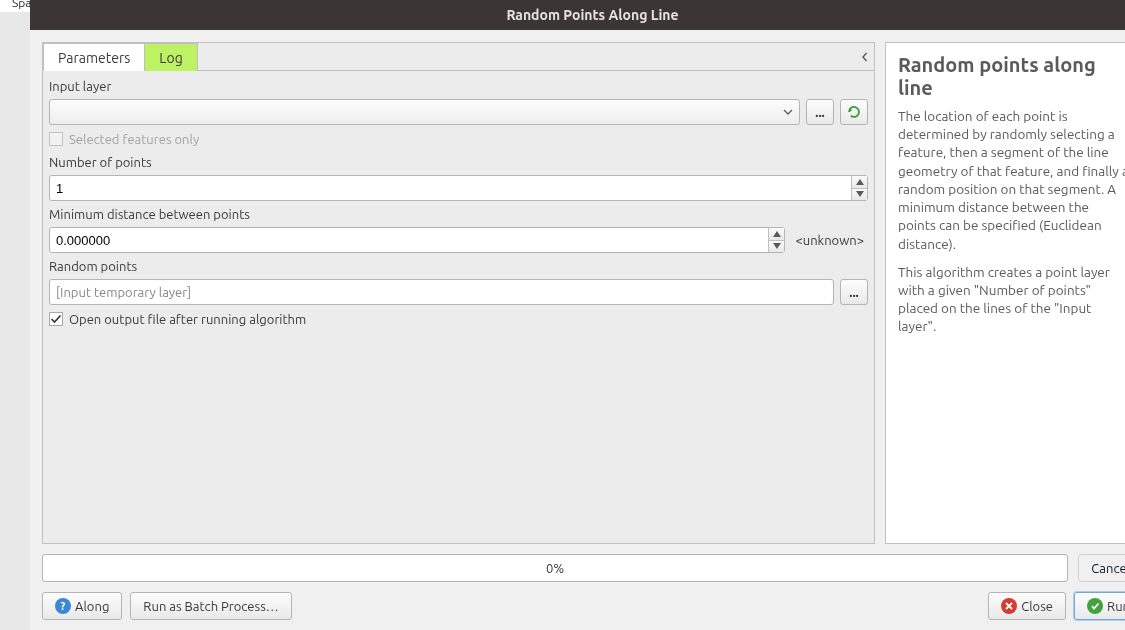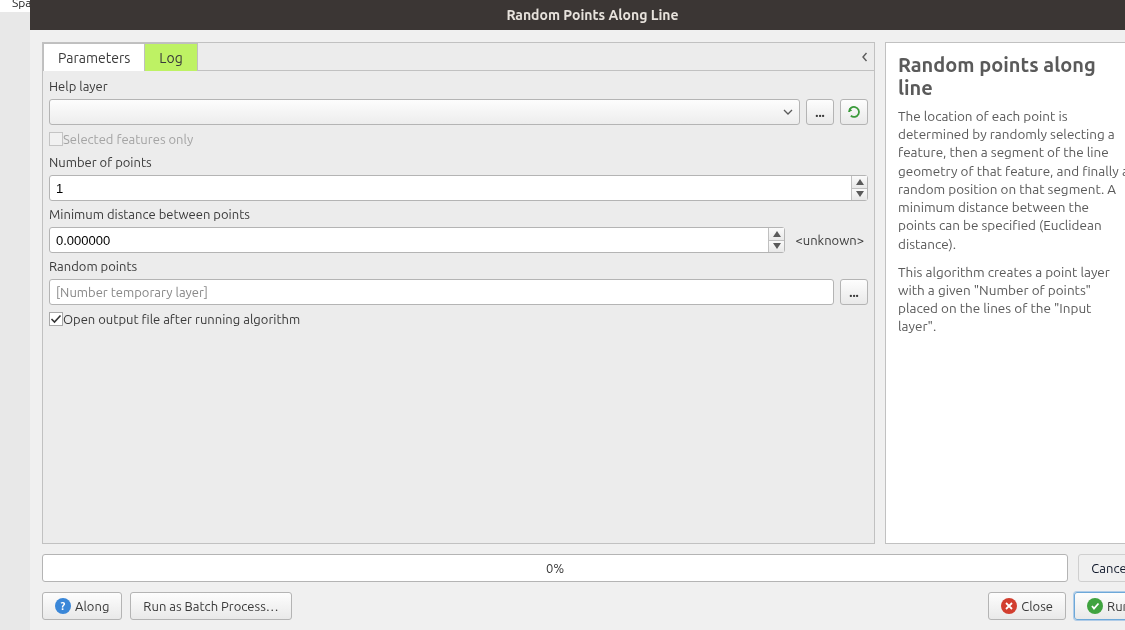--- a/index.html
+++ b/index.html
@@ -19,21 +19,21 @@
   .tab.active { background: #fff; font-weight: normal; }
   .tabs-spacer { flex: 1; border-bottom: 1px solid #c1c1c1; display: flex; justify-content: flex-end; align-items: center; padding-right: 4px; }
   .chevron { width: 10px; height: 10px; }
   .form-area { flex: 1; padding: 6px 6px; display: flex; flex-direction: column; gap: 4px; overflow: hidden; }
   .field-label { font-size: 13px; padding: 2px 0; }
   .row { display: flex; gap: 6px; align-items: stretch; }
   .combo { flex: 1; height: 26px; background: linear-gradient(#fdfdfd, #ededed); border: 1px solid #b4b4b4; border-radius: 3px; display: flex; align-items: center; padding: 0 6px; justify-content: flex-end; }
   .combo .caret { width: 10px; height: 10px; }
   .small-btn { width: 28px; height: 26px; background: linear-gradient(#fdfdfd, #e9e9e9); border: 1px solid #b4b4b4; border-radius: 3px; display: flex; align-items: center; justify-content: center; font-weight: bold; cursor: default; }
   .refresh-btn svg { width: 16px; height: 16px; }
-  .check-row { display: flex; align-items: center; padding: 3px 0; }
+  .check-row { display: flex; align-items: center; gap: 6px; padding: 3px 0; }
   .checkbox { width: 14px; height: 14px; border: 1px solid #a9a9a9; background: #fff; display: inline-flex; align-items: center; justify-content: center; }
   .checkbox.disabled { border-color: #c4c4c4; background: #f1f1f1; }
   .checkbox svg { width: 12px; height: 12px; }
   .disabled-text { color: #a4a4a4; }
   .spinbox { flex: 1; height: 26px; background: #fff; border: 1px solid #b4b4b4; border-radius: 3px; display: flex; align-items: stretch; }
   .spinbox input { flex: 1; border: none; outline: none; padding: 0 6px; font-size: 13px; background: transparent; }
   .spinbuttons { width: 16px; display: flex; flex-direction: column; border-left: 1px solid #c0c0c0; }
   .spinhalf { flex: 1; display: flex; align-items: center; justify-content: center; background: linear-gradient(#fafafa, #e8e8e8); }
   .spinhalf:first-child { border-bottom: 1px solid #c0c0c0; }
   .spinhalf svg { width: 8px; height: 6px; }
@@ -80,21 +80,21 @@
           <div class="tab active">Parameters</div>
           <div class="tab">Log</div>
           <div class="tabs-spacer">
             <svg class="chevron" viewBox="0 0 10 10">
                 <path d="M6.5 1 L3 5 L6.5 9" stroke="#5a5a5a" stroke-width="1.4" fill="none"></path>
               </svg>
           </div>
         </div>
 
         <div class="form-area">
-          <div class="field-label">Help layer</div>
+          <div class="field-label">Input layer</div>
           <div class="row">
             <div class="combo">
               <svg class="caret" viewBox="0 0 10 10">
                   <path d="M1 3 L5 7 L9 3" stroke="#5a5a5a" stroke-width="1.3" fill="none"></path>
                 </svg>
             </div>
             <div class="small-btn">...</div>
             <div class="small-btn refresh-btn">
               <svg viewBox="0 0 16 16">
                   <path d="M3 8 a5 5 0 1 1 1.8 3.8" stroke="#3a9a3a" stroke-width="1.8" fill="none"></path>
@@ -142,21 +142,21 @@
                       <path d="M0 0 L4 6 L8 0 Z" fill="#5a5a5a"></path>
                     </svg>
                   </div>
               </div>
             </div>
             <div class="unit">&lt;unknown&gt;</div>
           </div>
 
           <div class="field-label">Random points</div>
           <div class="row">
-            <div class="text-input">[Number temporary layer]</div>
+            <div class="text-input">[Input temporary layer]</div>
             <div class="small-btn">...</div>
           </div>
 
           <div class="check-row">
             <span class="checkbox">
               <svg viewBox="0 0 12 12">
                   <path d="M1.5 6 L4.5 9 L10.5 2.5" stroke="#333" stroke-width="1.6" fill="none"></path>
                 </svg>
             </span>
             <span>Open output file after running algorithm</span>

